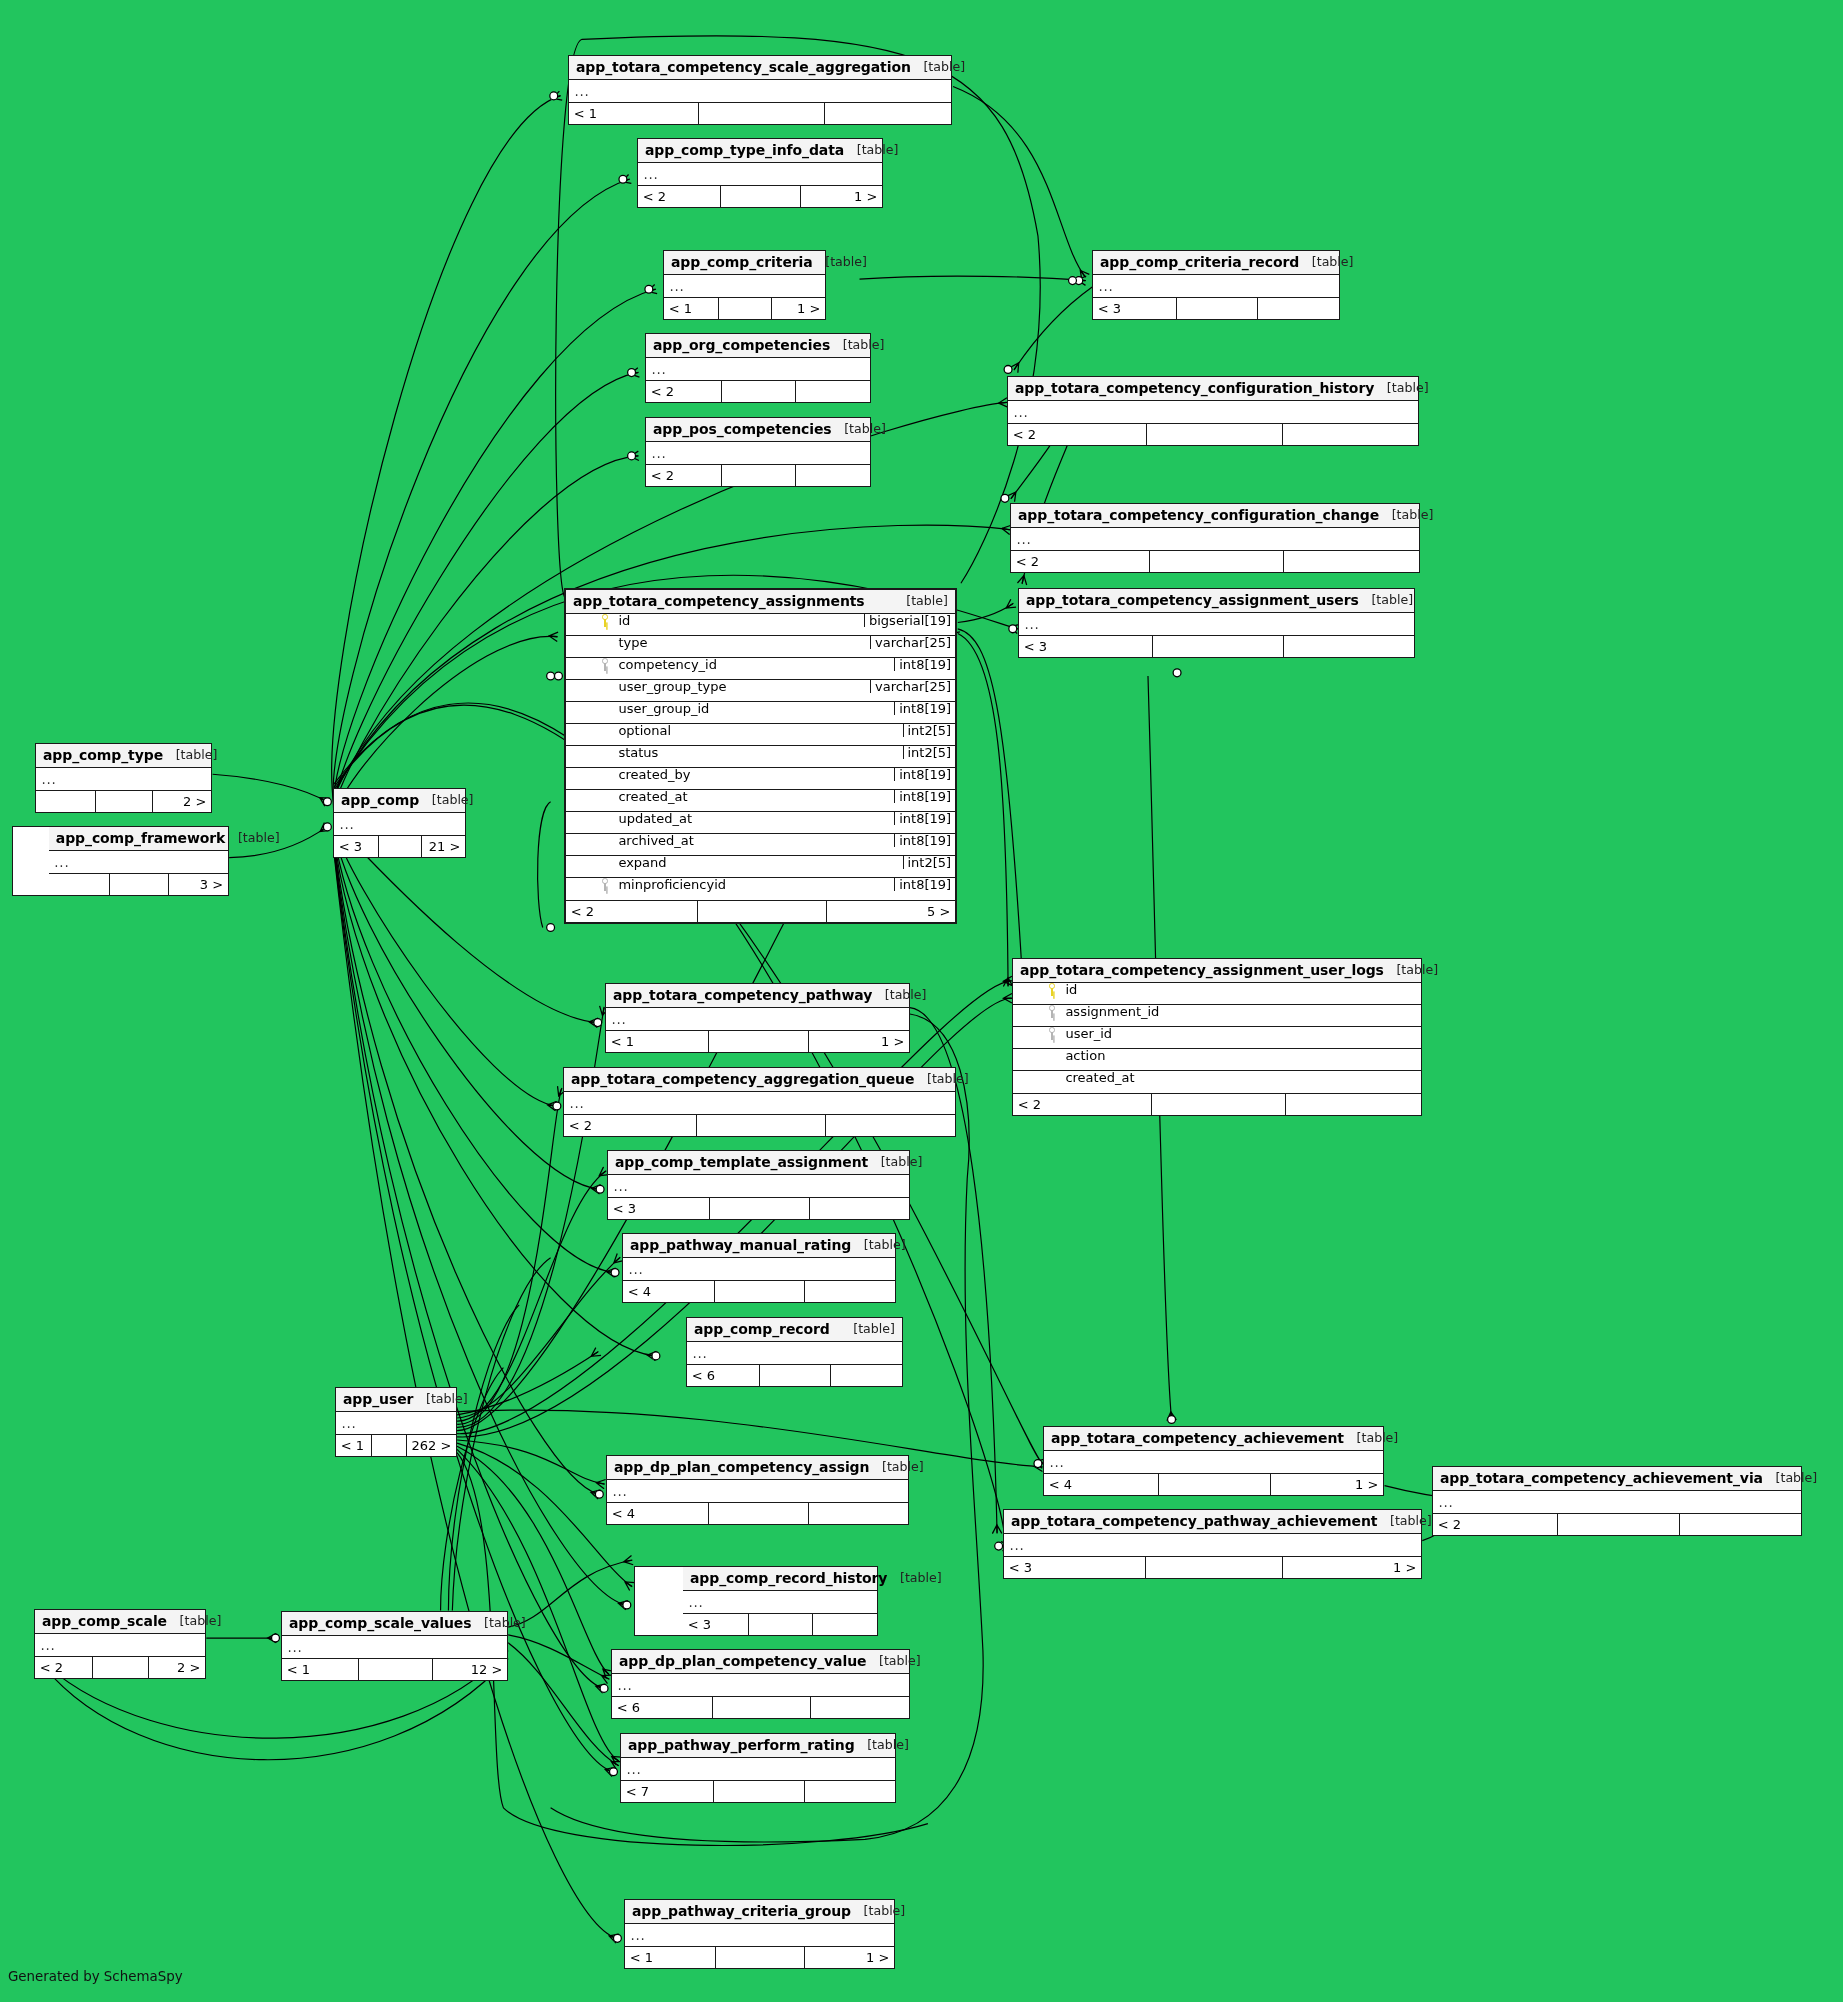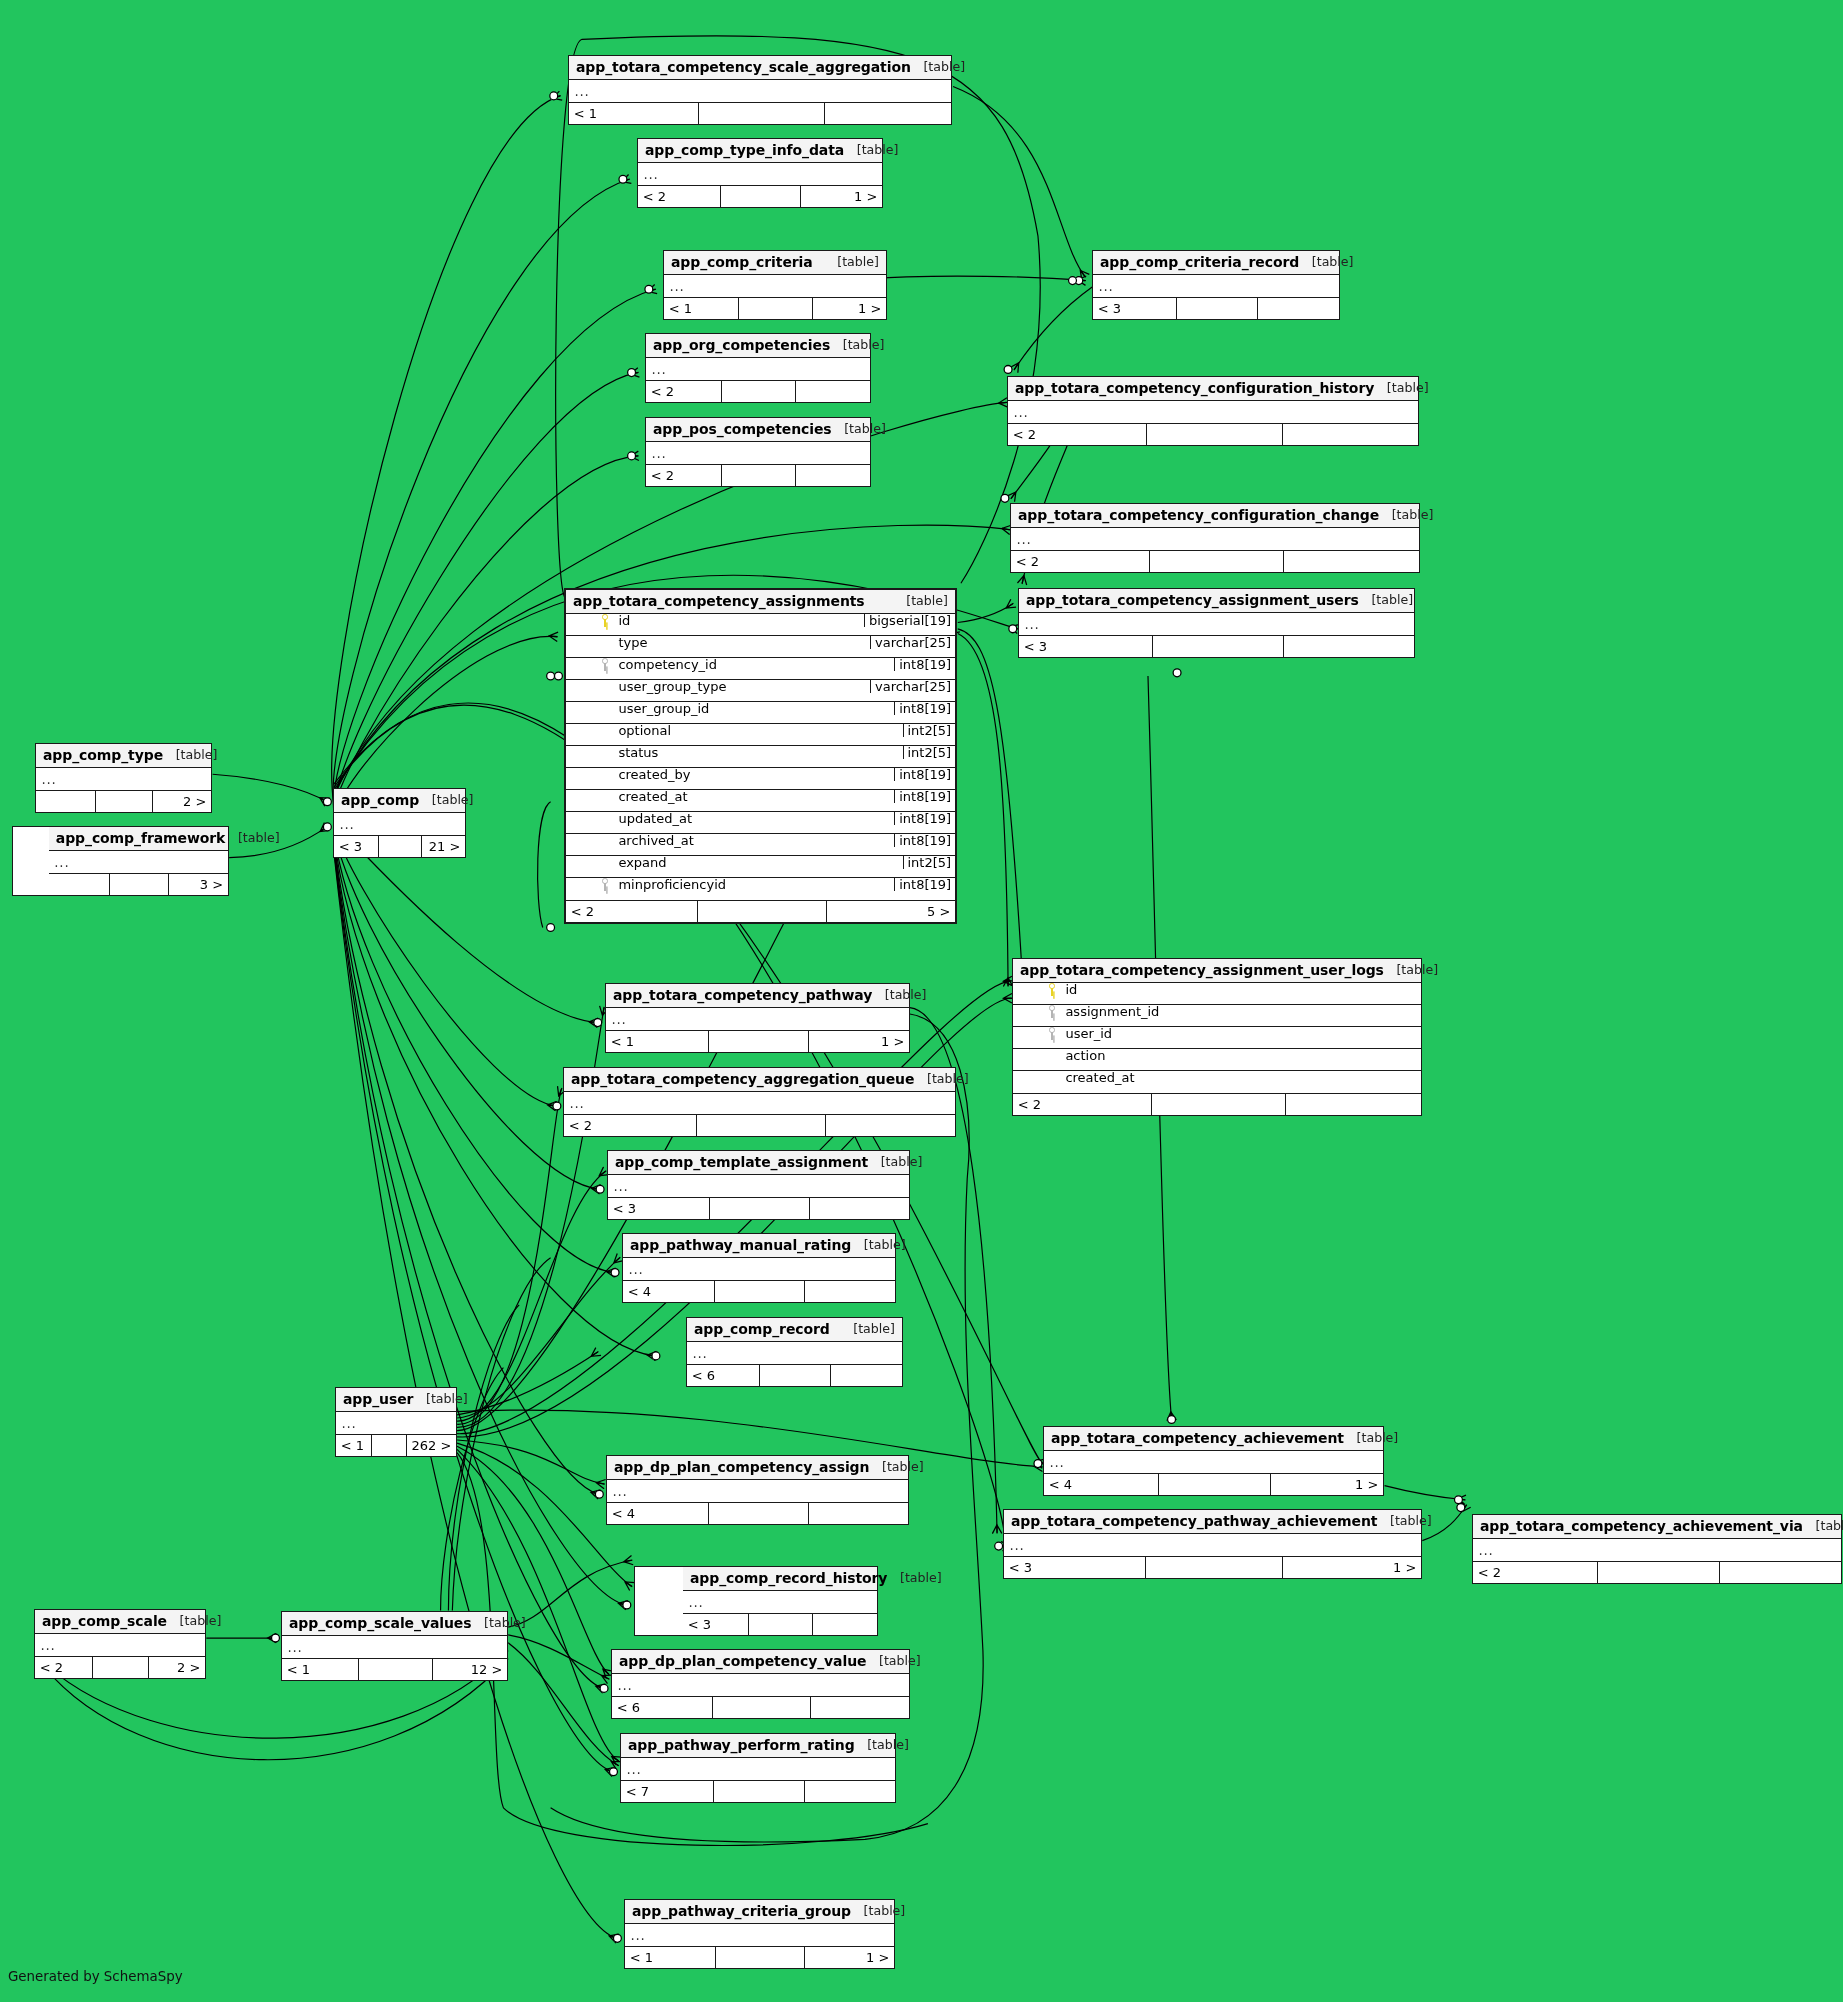--- a/index.html
+++ b/index.html
@@ -324,21 +324,21 @@
         </div>
         <div class="node-body">
           <div class="ellipsis-row">...</div>
         </div>
         <div class="node-foot">
           <div class="foot-cell foot-left">&lt; 2</div>
           <div class="foot-cell foot-mid"></div>
           <div class="foot-cell foot-right">1 &gt;</div>
         </div>
       </div>
-      <div class="node" style="left: 663px; top: 250px; width: 224px;">
+      <div class="node" style="left: 663px; top: 250px; width: 163px;">
         <div class="node-title">
           <span class="tname">app_comp_criteria</span>
           <span class="ttag">[table]</span>
         </div>
         <div class="node-body">
           <div class="ellipsis-row">...</div>
         </div>
         <div class="node-foot">
           <div class="foot-cell foot-left">&lt; 1</div>
           <div class="foot-cell foot-mid"></div>
@@ -699,21 +699,21 @@
         </div>
         <div class="node-body">
           <div class="ellipsis-row">...</div>
         </div>
         <div class="node-foot">
           <div class="foot-cell foot-left">&lt; 4</div>
           <div class="foot-cell foot-mid"></div>
           <div class="foot-cell foot-right"></div>
         </div>
       </div>
-      <div class="node" style="left: 1472px; top: 1466px; width: 370px; margin-top: 48px;">
+      <div class="node" style="left: 1432px; top: 1466px; width: 370px;">
         <div class="node-title">
           <span class="tname">app_totara_competency_achievement_via</span>
           <span class="ttag">[table]</span>
         </div>
         <div class="node-body">
           <div class="ellipsis-row">...</div>
         </div>
         <div class="node-foot">
           <div class="foot-cell foot-left">&lt; 2</div>
           <div class="foot-cell foot-mid"></div>

